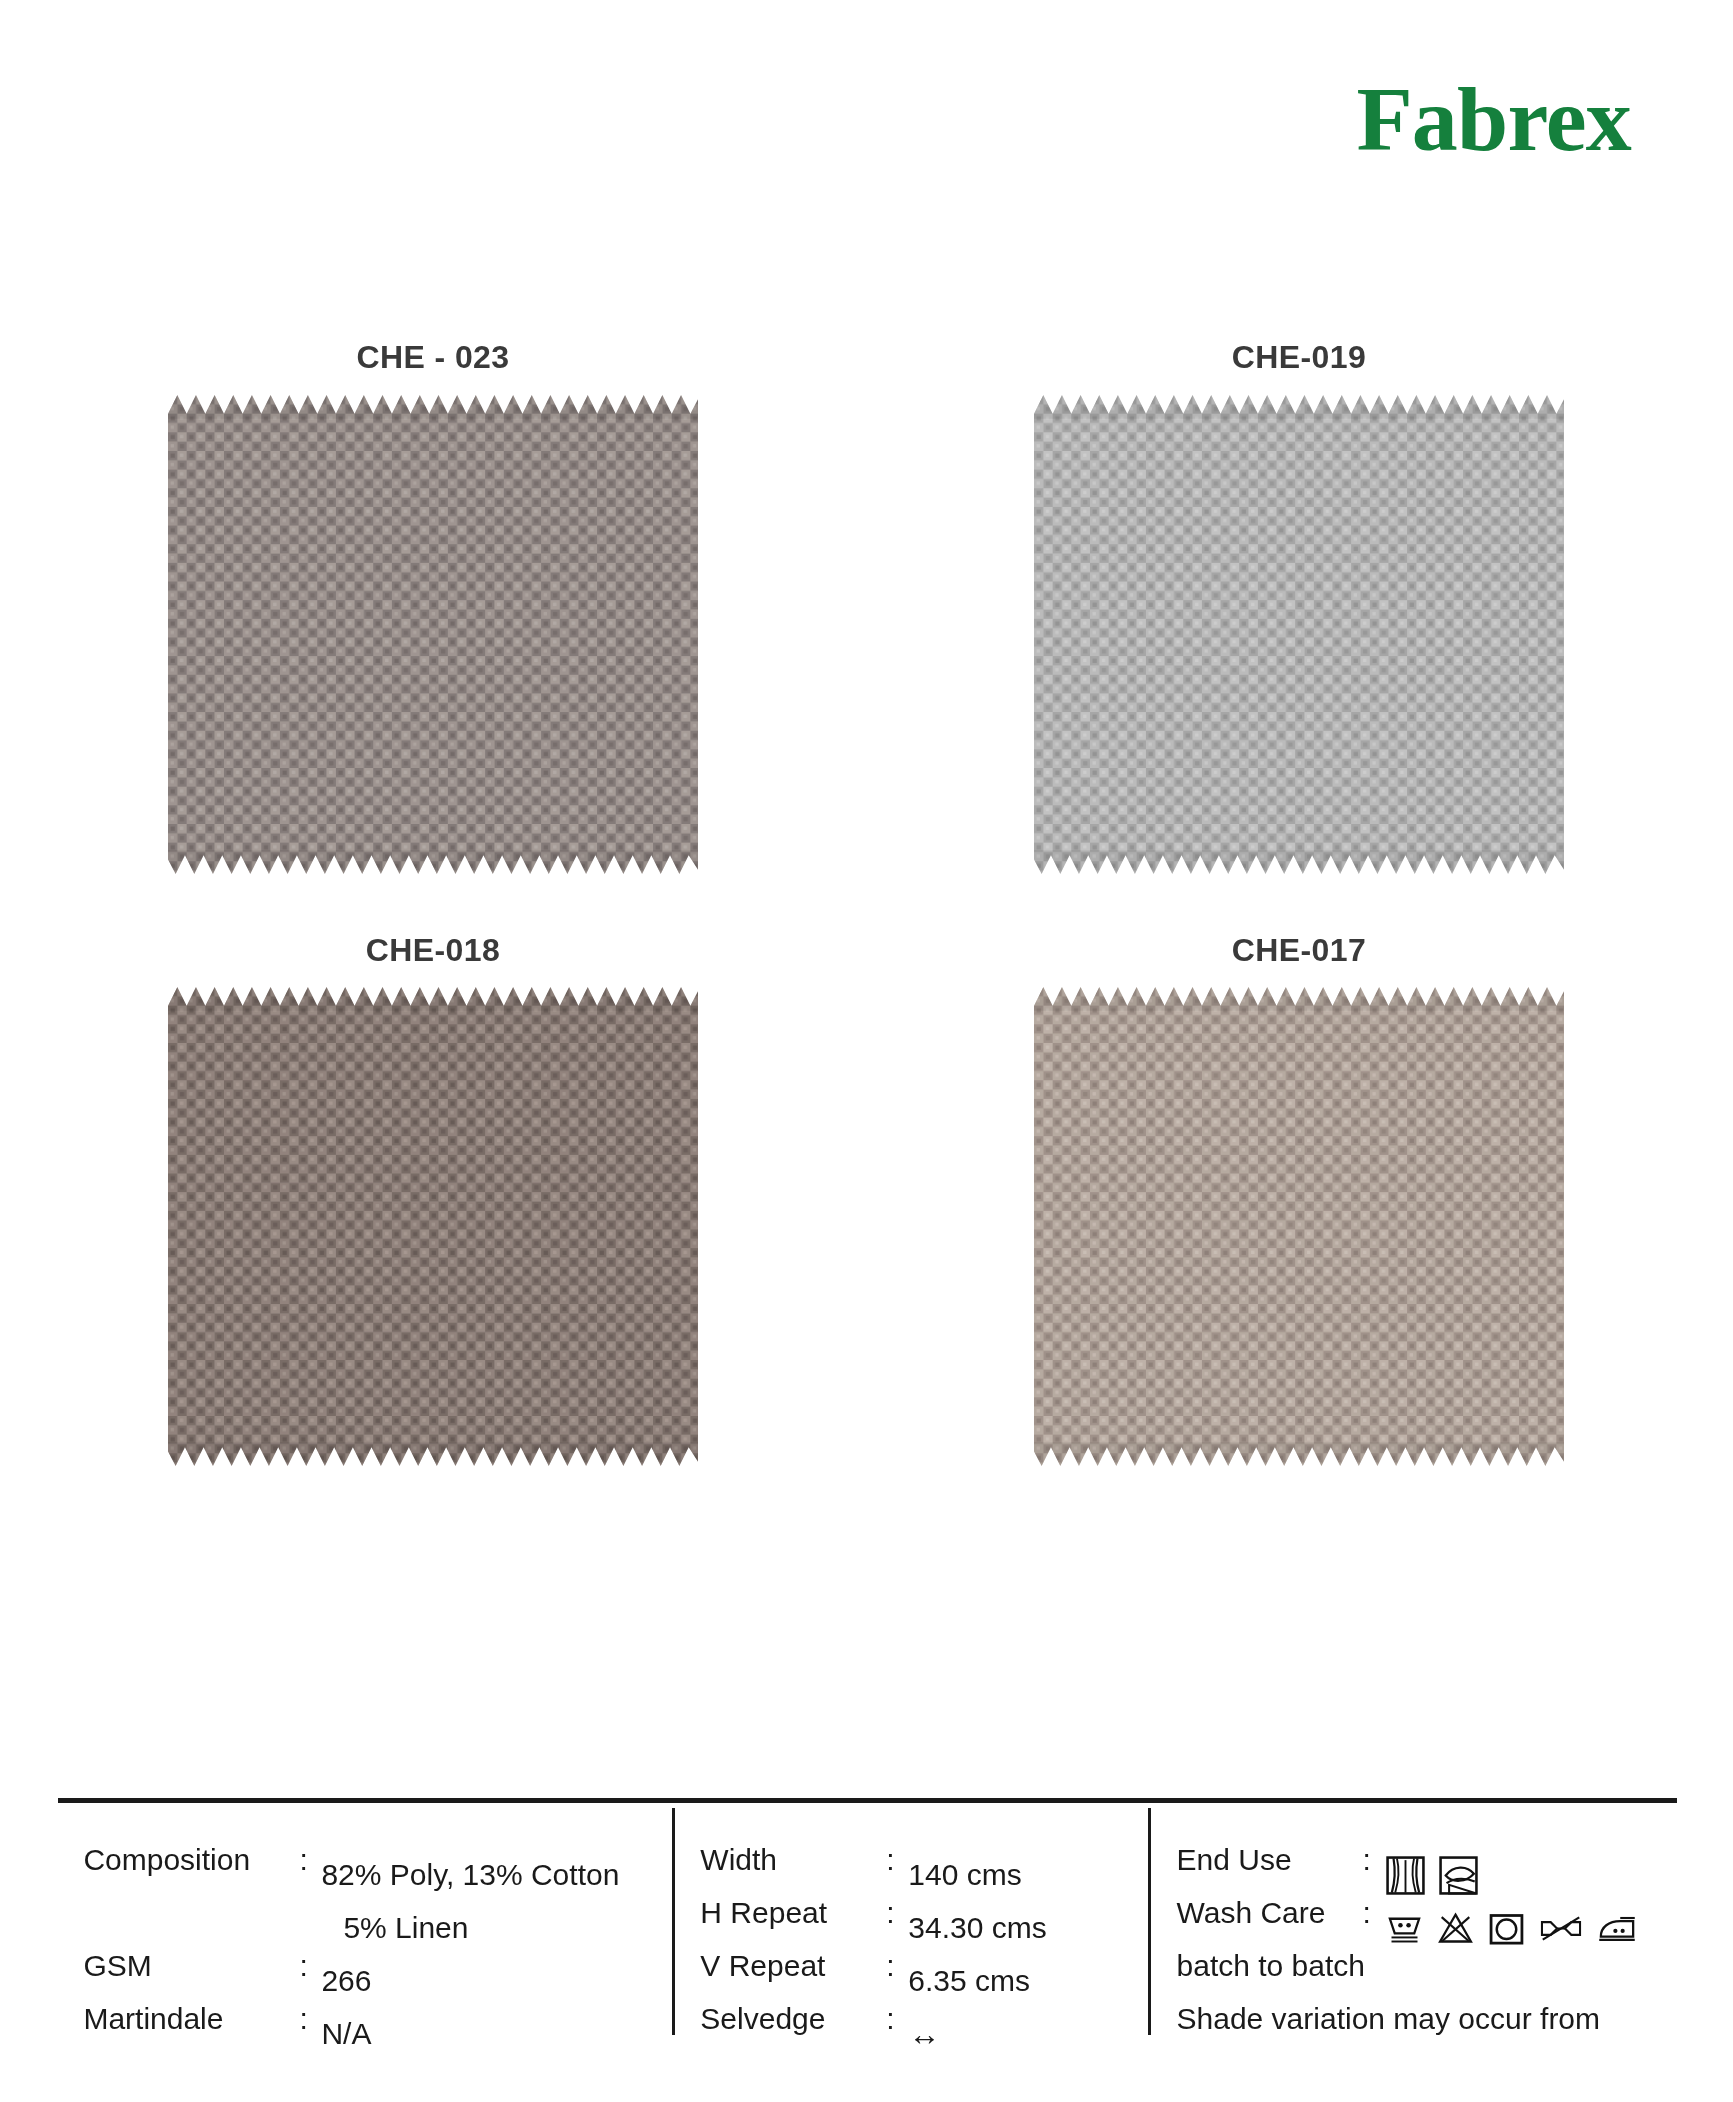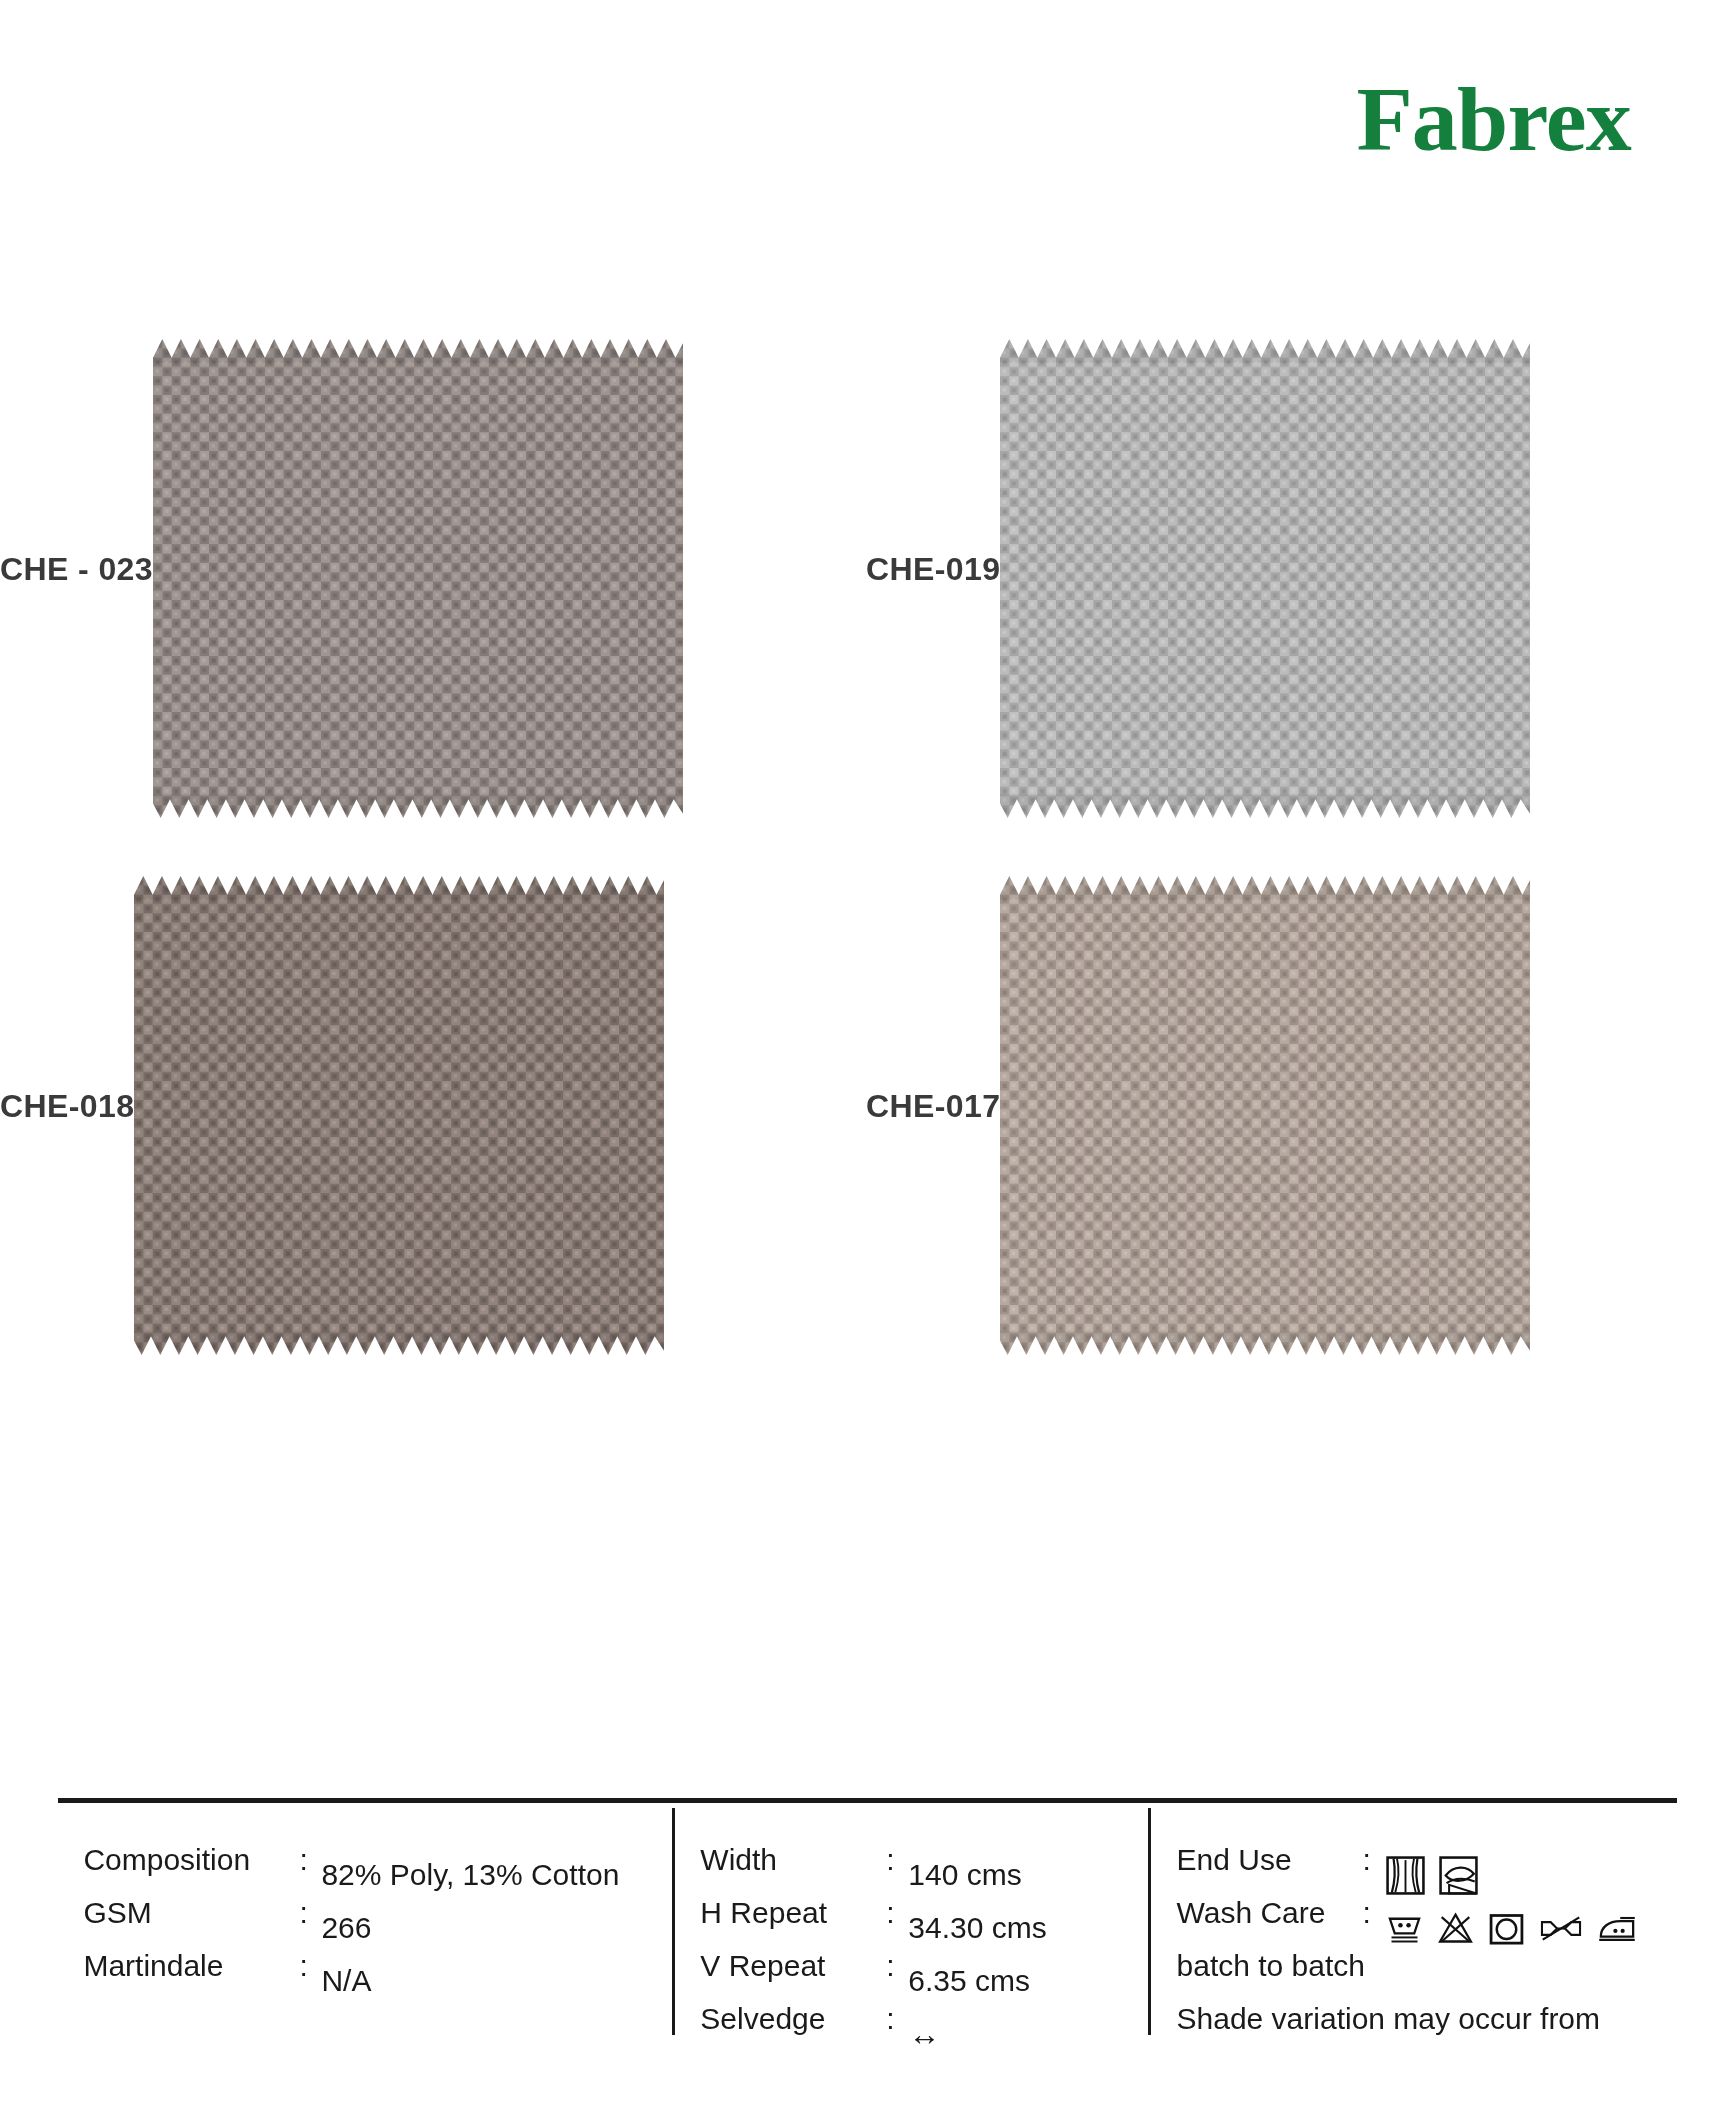--- a/index.html
+++ b/index.html
@@ -43,21 +43,21 @@
   }
   .swatch-row {
     display: flex;
     width: 1733px;
   }
   .swatch-row.row-2 { margin-top: 58px; }
 
   .swatch-cell {
     width: 866px;
     display: flex;
-    flex-direction: row;
+    flex-direction: column;
     align-items: center;
   }
 
   .swatch-label {
     font-family: "Liberation Sans", sans-serif;
     font-size: 32px;
     font-weight: 700;
     color: #3a3a3a;
     letter-spacing: 0.4px;
     margin-bottom: 18.6px;
@@ -263,20 +263,25 @@
 
 <div class="spec-table">
 
   <div class="spec-col col-composition">
     <div class="spec-line">
       <span class="spec-key">Composition</span>
       <span class="spec-sep">:</span>
       <span class="spec-val">82% Poly, 13% Cotton</span>
     </div>
     <div class="spec-line">
+      <span class="spec-key"></span>
+      <span class="spec-sep"></span>
+      <span class="spec-val indent">5% Linen</span>
+    </div>
+    <div class="spec-line">
       <span class="spec-key">GSM</span>
       <span class="spec-sep">:</span>
       <span class="spec-val">266</span>
     </div>
     <div class="spec-line">
       <span class="spec-key">Martindale</span>
       <span class="spec-sep">:</span>
       <span class="spec-val">N/A</span>
     </div>
   </div>

